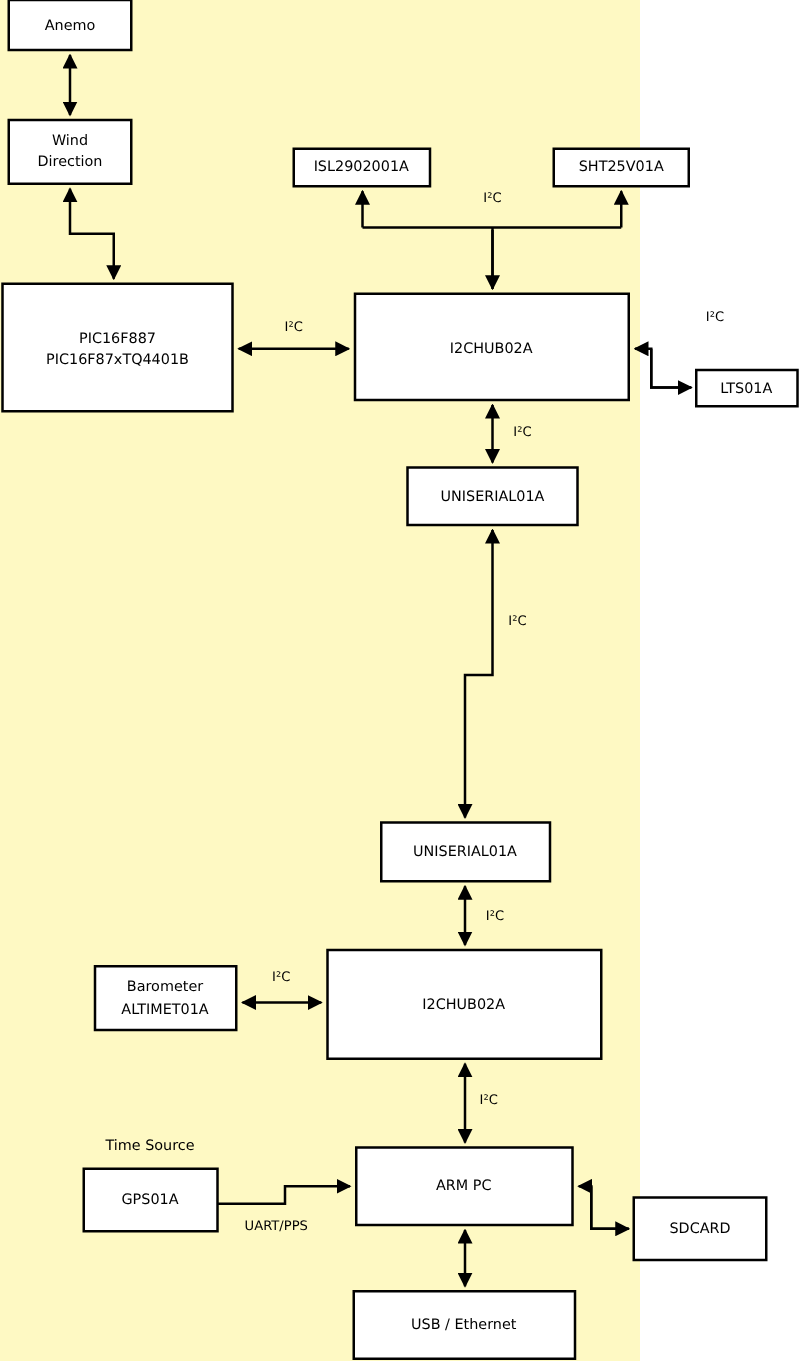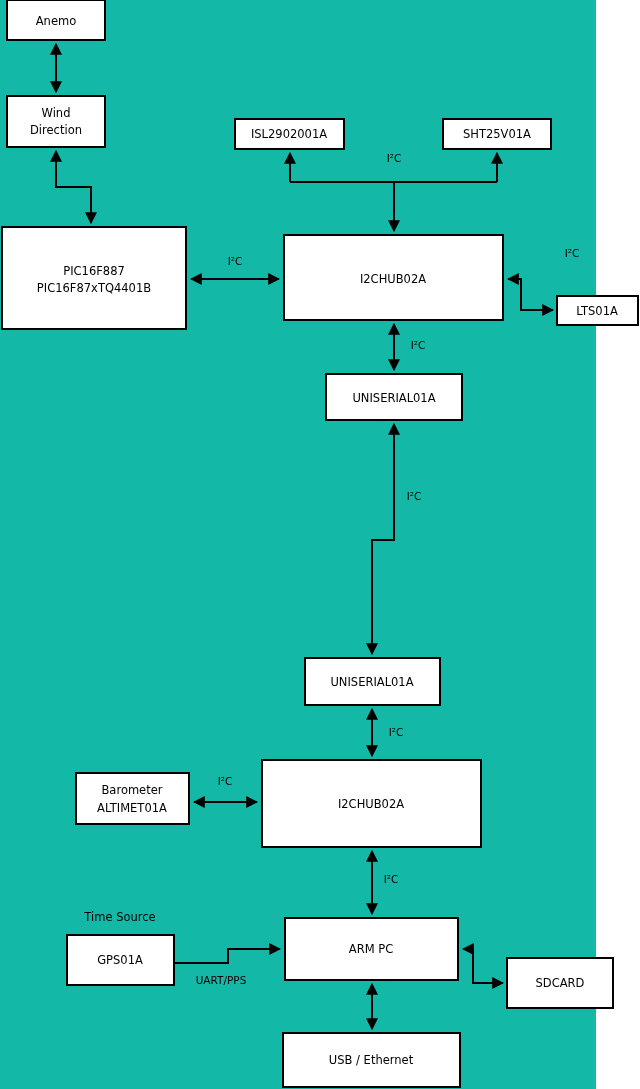--- a/index.html
+++ b/index.html
@@ -9,23 +9,23 @@
     background: #ffffff;
   }
   body {
     width: 640px;
     height: 1089px;
     font-family: "DejaVu Sans", sans-serif;
     overflow: hidden;
   }
   #diagram-root {
     position: relative;
-    width: 596px;
+    width: 512px;
     height: 1089px;
-    background: #14b8a6;
+    background: #fef9c3;
   }
   svg#diagram-svg {
     position: absolute;
     left: 0;
     top: 0;
     width: 640px;
     height: 1089px;
     display: block;
   }
   .node-rect {

